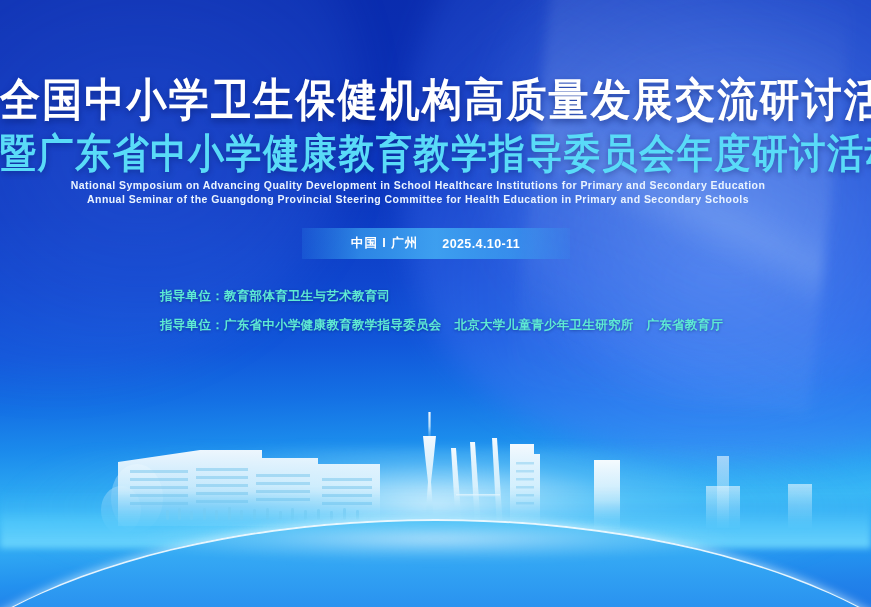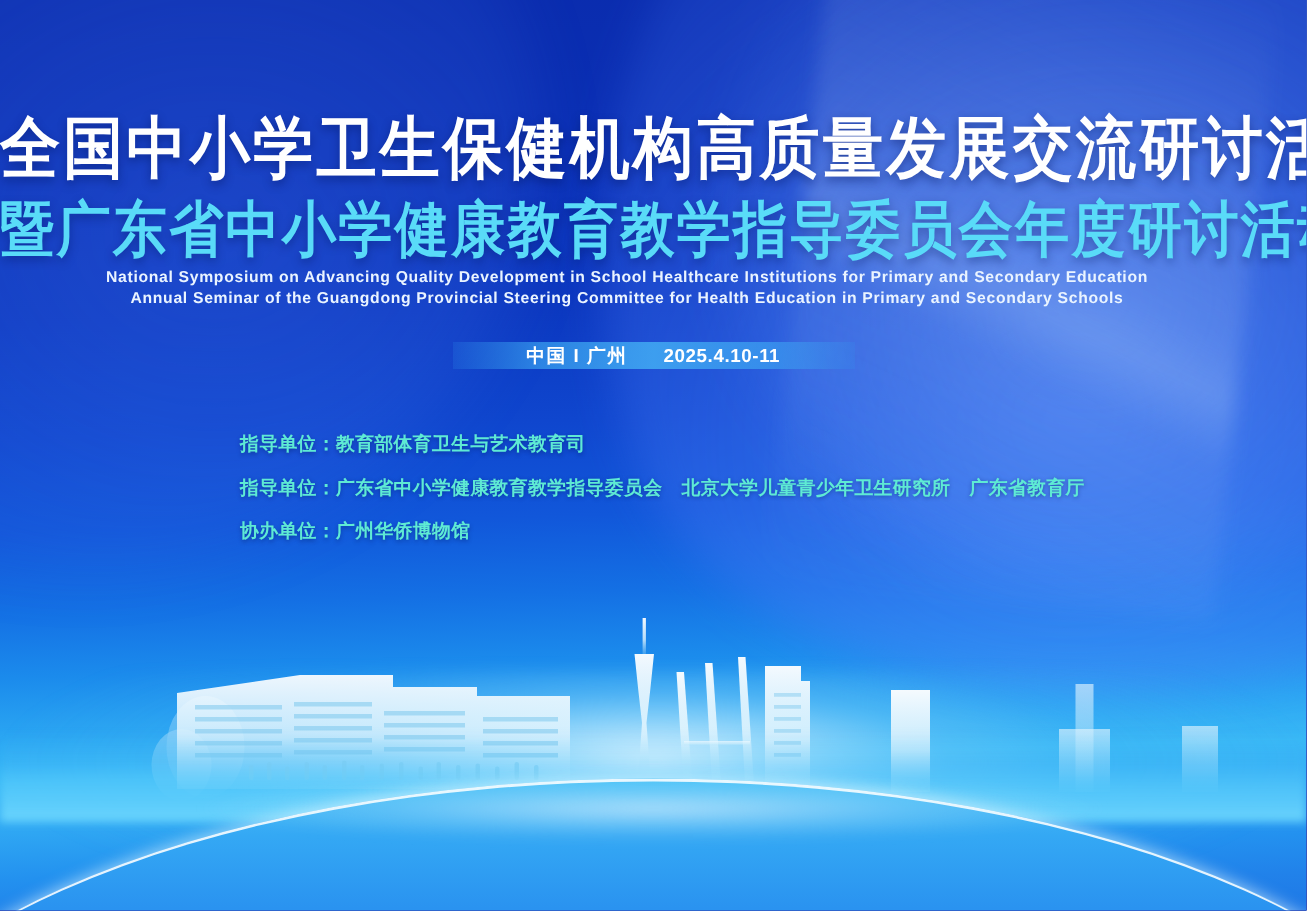--- a/index.html
+++ b/index.html
@@ -237,21 +237,21 @@
     white-space: nowrap;
   }
 
   
   .badge {
     position: absolute;
     top: 228px;
     left: 50%;
     transform: translateX(-50%);
     width: 268px;
-    height: 18px;
+    height: 31px;
     display: flex;
     align-items: center;
     justify-content: center;
     gap: 24px;
     background: linear-gradient(90deg,
         rgba(46,150,240,0.18) 0%,
         rgba(64,176,246,0.62) 22%,
         rgba(72,188,249,0.72) 50%,
         rgba(64,176,246,0.58) 78%,
         rgba(46,150,240,0.16) 100%);
@@ -432,19 +432,16 @@
       <span class="badge-date">2025.4.10-11</span>
     </div>
 
     <div class="orgs">
       <div class="org-row">
         <span class="org-label">指导单位：</span><span class="org-value">教育部体育卫生与艺术教育司</span>
       </div>
       <div class="org-row">
         <span class="org-label">指导单位：</span><span class="org-value">广东省中小学健康教育教学指导委员会　北京大学儿童青少年卫生研究所　广东省教育厅</span>
       </div>
-      <div class="org-row">
-        <span class="org-label">协办单位：</span><span class="org-value">广州华侨博物馆</span>
-      </div>
     </div>
 
   </div>
 </div>
 
 </body></html>

